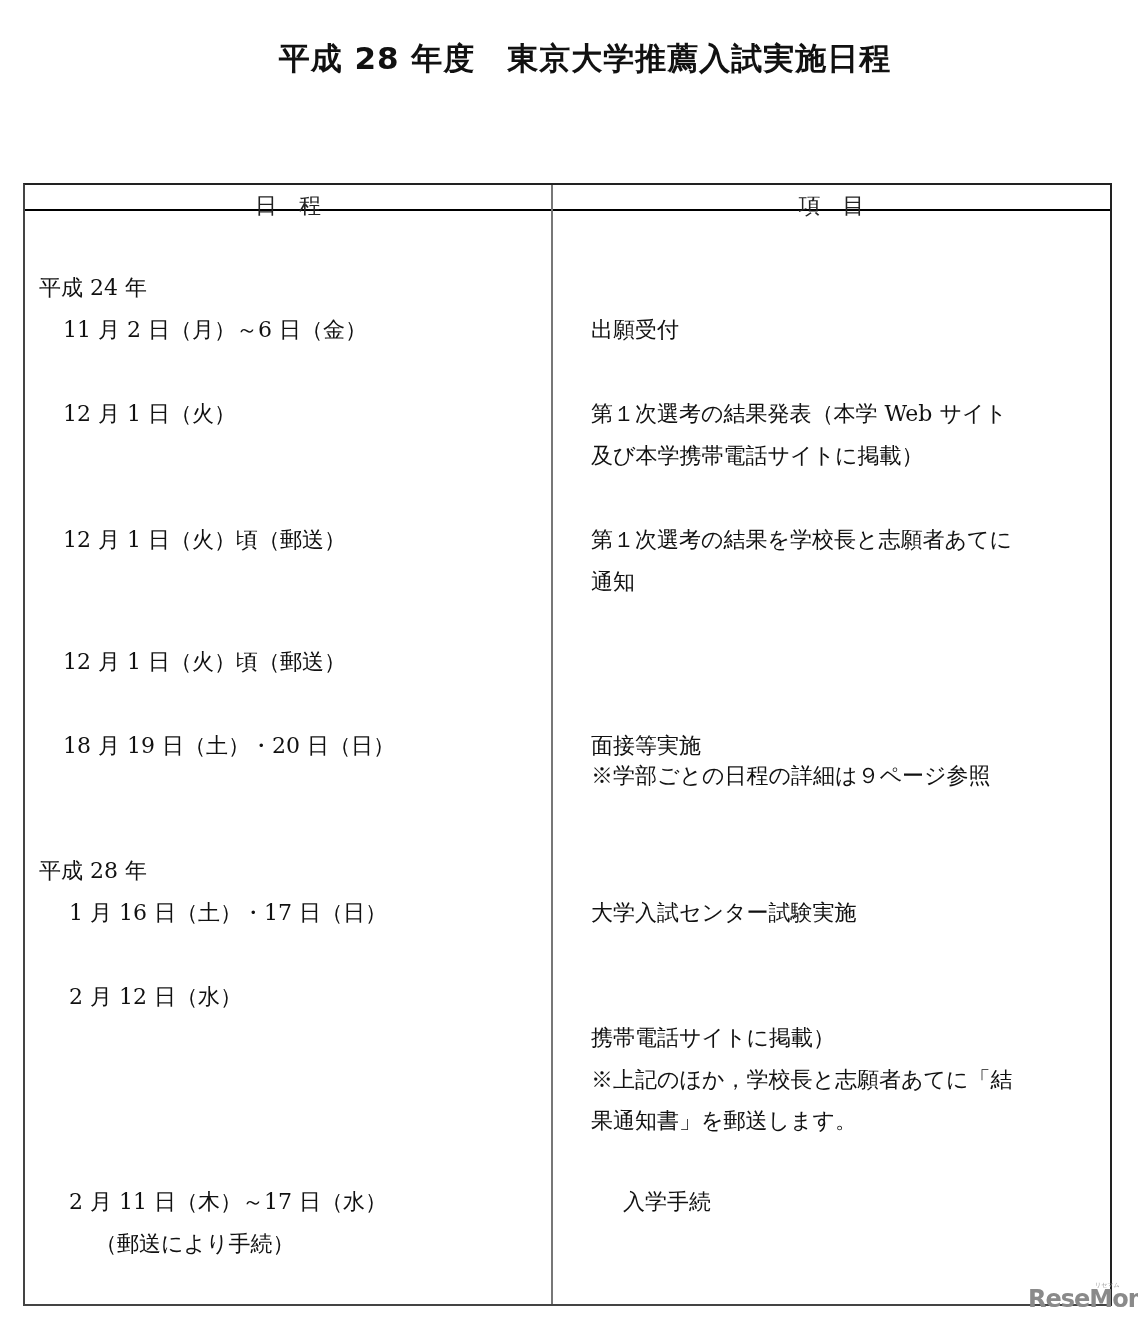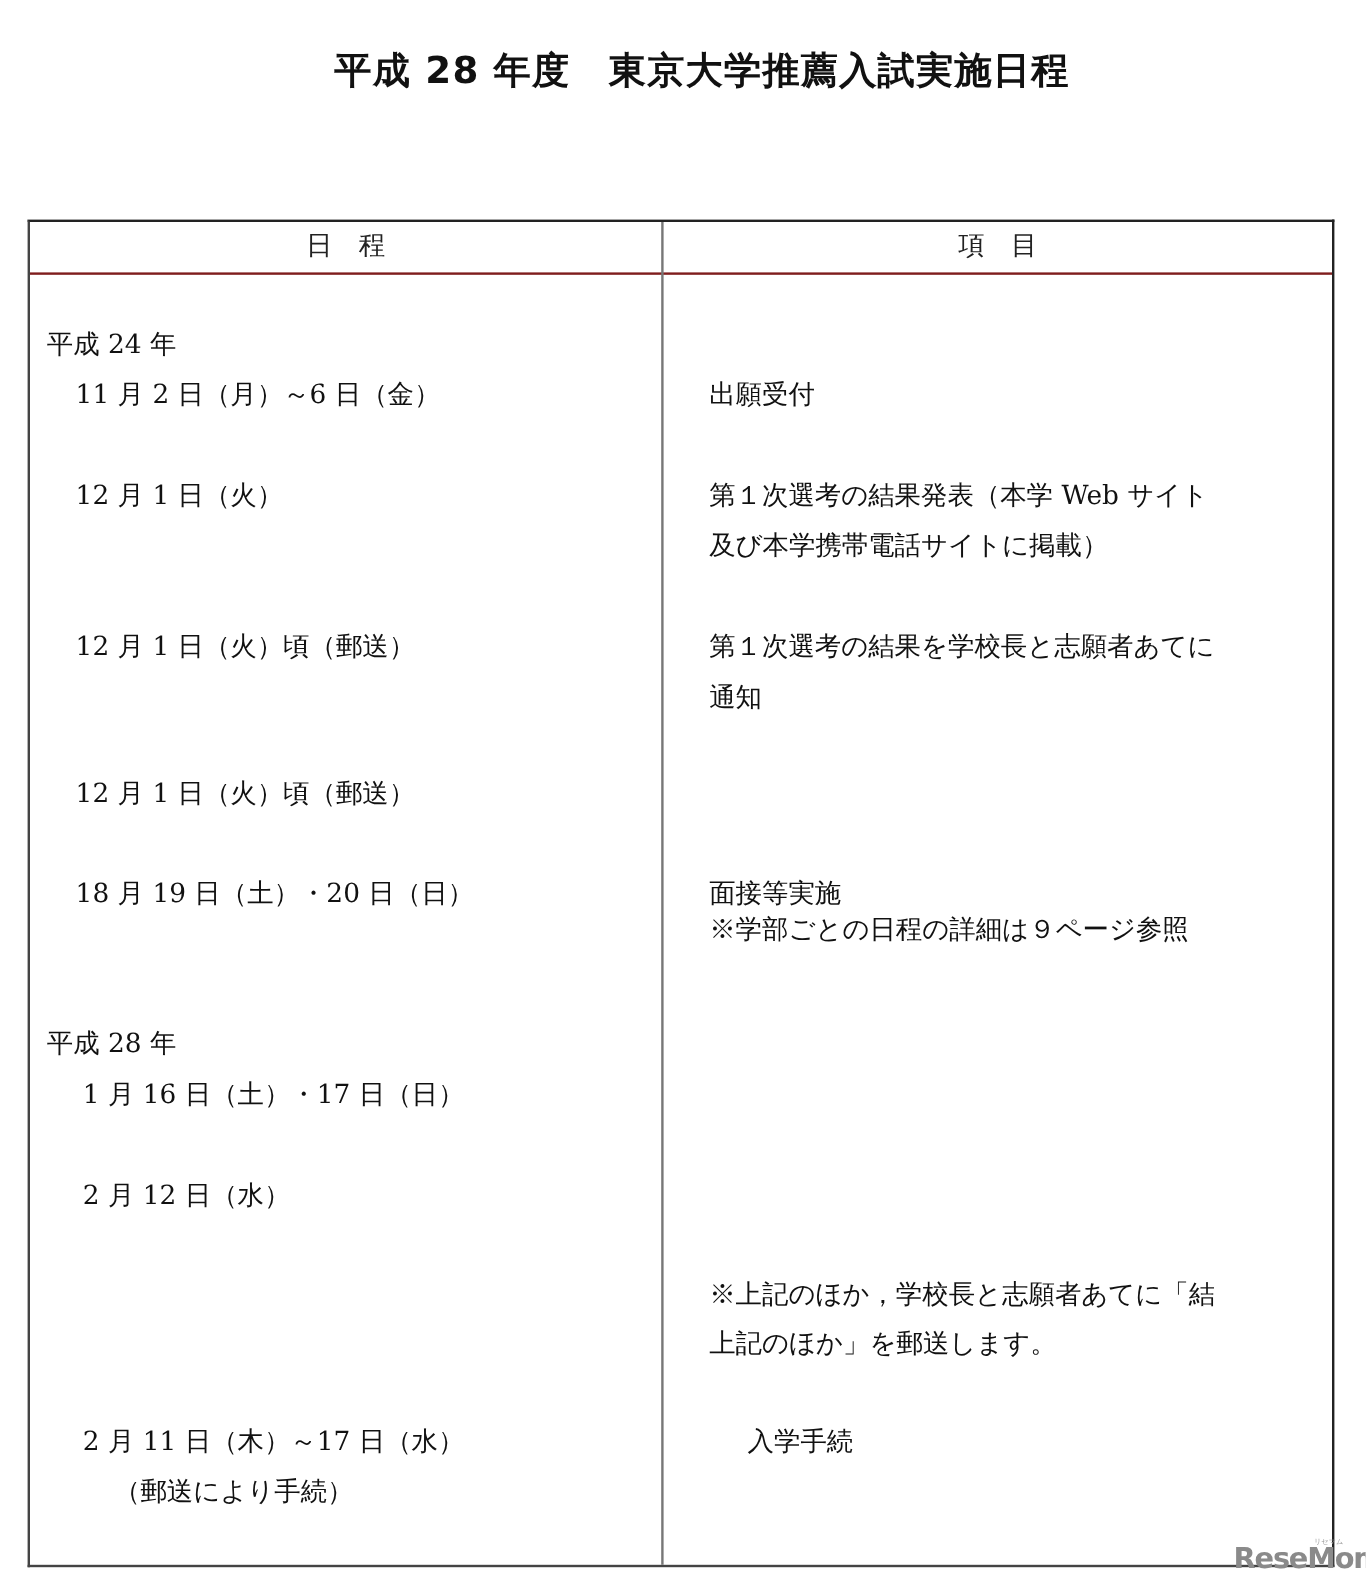--- a/index.html
+++ b/index.html
@@ -37,22 +37,22 @@
     border: 2px solid #222;
     box-sizing: border-box;
     border-left-color: #444;
     border-bottom-color: #444;
   }
   .header-row {
     position: absolute;
     left: 0;
     top: 0;
     width: 100%;
-    height: 44px;
-    border-bottom: 2px solid #7f1d1d;
+    height: 26px;
+    border-bottom: 2px solid #000000;
     box-sizing: border-box;
   }
   .col-divider {
     position: absolute;
     left: 526px;
     top: 0;
     width: 2px;
     height: 100%;
     background: #777;
   }
@@ -124,21 +124,23 @@
   <div class="line" style="left:566px;top:214px">第１次選考の結果発表（本学 Web サイト</div>
   <div class="line" style="left:566px;top:256px">及び本学携帯電話サイトに掲載）</div>
 
   <div class="line" style="left:566px;top:340px">第１次選考の結果を学校長と志願者あてに</div>
   <div class="line" style="left:566px;top:382px">通知</div>
 
 
   <div class="line" style="left:566px;top:546px">面接等実施</div>
   <div class="line" style="left:566px;top:576px">※学部ごとの日程の詳細は９ページ参照</div>
 
+  <div class="line" style="left:566px;top:713px">大学入試センター試験実施</div>
 
+  <div class="line" style="left:566px;top:838px">携帯電話サイトに掲載）</div>
   <div class="line" style="left:566px;top:880px">※上記のほか，学校長と志願者あてに「結</div>
-  <div class="line" style="left:566px;top:921px">上記のほか」を郵送します。</div>
+  <div class="line" style="left:566px;top:921px">果通知書」を郵送します。</div>
 
   <div class="line" style="left:598px;top:1002px">入学手続</div>
 </div>
 
 <div class="watermark">ReseMom</div>
 <div class="watermark-ruby">リセマム</div>
 
 </body></html>

